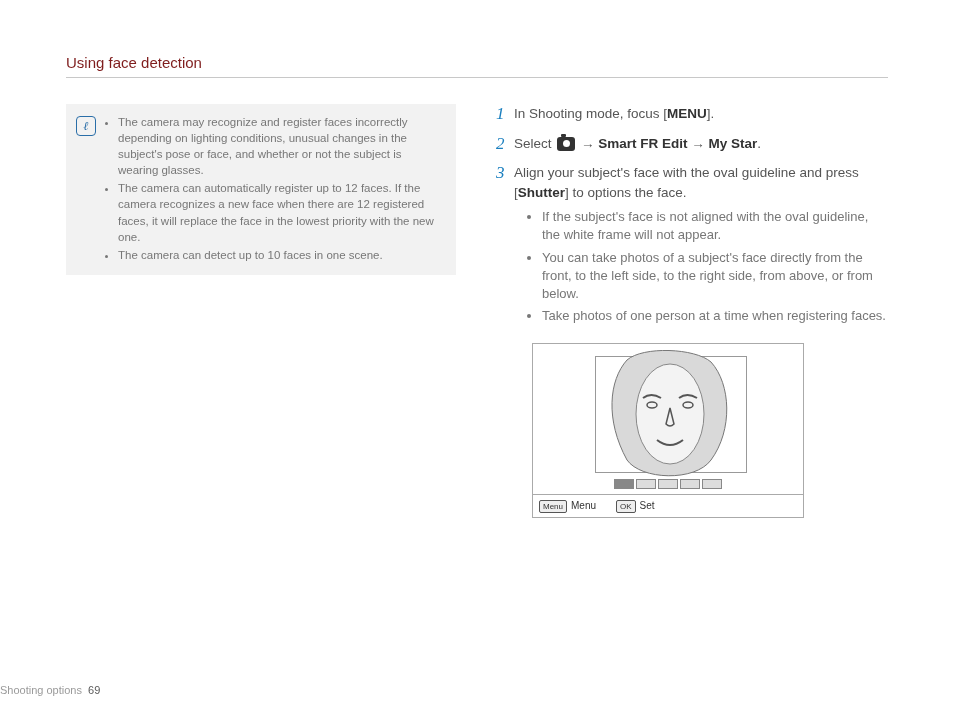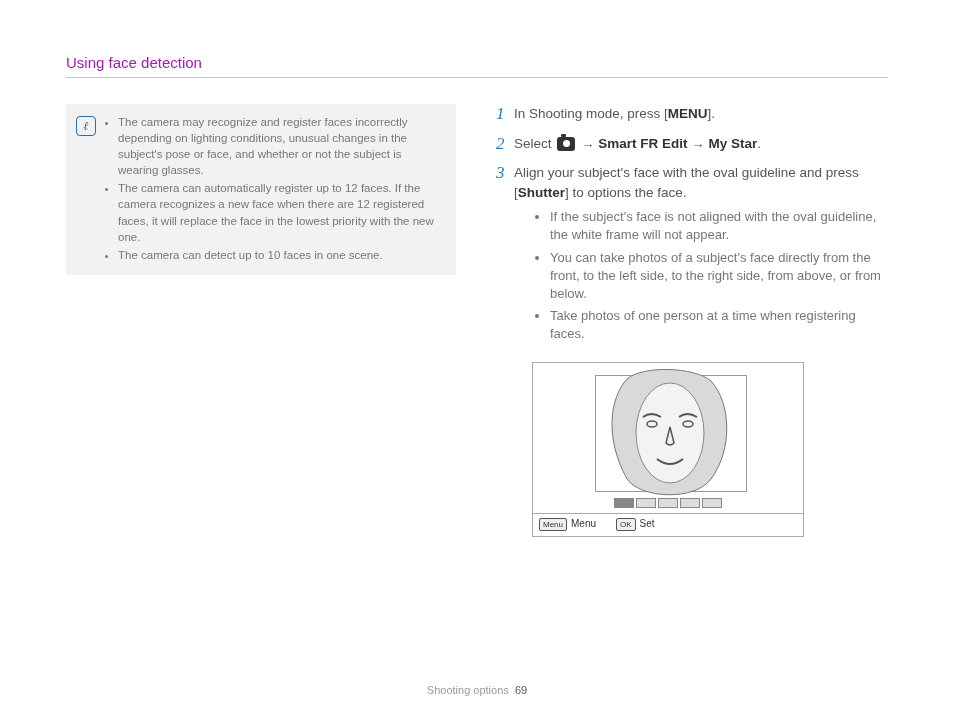--- a/index.html
+++ b/index.html
@@ -11,21 +11,21 @@
     background: #fff;
     width: 954px;
     height: 720px;
     box-sizing: border-box;
     position: relative;
   }
   .page {
     padding: 54px 66px 0 66px;
   }
   .header {
-    color: #a21caf;
+    color: #7f1d1d;
     font-size: 15px;
     font-weight: 300;
     padding-bottom: 6px;
     border-bottom: 1px solid #c8c8c8;
     margin-bottom: 26px;
   }
   .columns {
     display: flex;
     gap: 40px;
   }
@@ -131,21 +131,21 @@
     border-radius: 50%;
     background: #fff;
   }
   .sub-list {
     list-style: disc;
     padding-left: 28px;
     margin: 6px 0 0 0;
     font-size: 13px;
     color: #777;
   }
-  .sub-list li { margin-bottom: 4px; line-height: 1.4; margin-left: 8px; }
+  .sub-list li { margin-bottom: 4px; line-height: 1.4; }
   .screen-outer {
     width: 270px;
     border: 1px solid #aaa;
     margin-top: 18px;
     margin-left: 18px;
   }
   .screen-view {
     height: 150px;
     background: #fff;
     position: relative;
@@ -208,21 +208,21 @@
     padding: 0 3px;
     font-size: 8px;
     background: #eee;
     color: #333;
   }
   .bar-group { display: flex; align-items: center; gap: 4px; }
   .footer {
     position: absolute;
     bottom: 24px;
     left: 0; right: 0;
-    text-align: center;
+    text-align: left;
     font-size: 11px;
     color: #9a9a9a;
   }
   .footer .pn { color: #5a5a5a; }
 </style>
 </head>
 <body>
 
 <div class="page">
   <div class="header">Using face detection</div>
@@ -236,21 +236,21 @@
           <li>The camera can automatically register up to 12 faces. If the camera recognizes a new face when there are 12 registered faces, it will replace the face in the lowest priority with the new one.</li>
           <li>The camera can detect up to 10 faces in one scene.</li>
         </ul>
       </div>
     </div>
 
     <div class="col-right">
 
       <ol class="steps">
         <li>
-          <span>In Shooting mode, press [</span><span class="bold">MENU</span><span>].</span>
+          <span>In Shooting mode, focus [</span><span class="bold">MENU</span><span>].</span>
         </li>
         <li>
           <span>Select </span><span class="camera-icon"></span><span> → </span><span class="bold">Smart FR Edit</span><span> → </span><span class="bold">My Star</span><span>.</span>
         </li>
         <li>
           <span>Align your subject's face with the oval guideline and press [</span><span class="bold">Shutter</span><span>] to options the face.</span>
           <ul class="sub-list">
             <li>If the subject's face is not aligned with the oval guideline, the white frame will not appear.</li>
             <li>You can take photos of a subject's face directly from the front, to the left side, to the right side, from above, or from below.</li>
             <li>Take photos of one person at a time when registering faces.</li>

